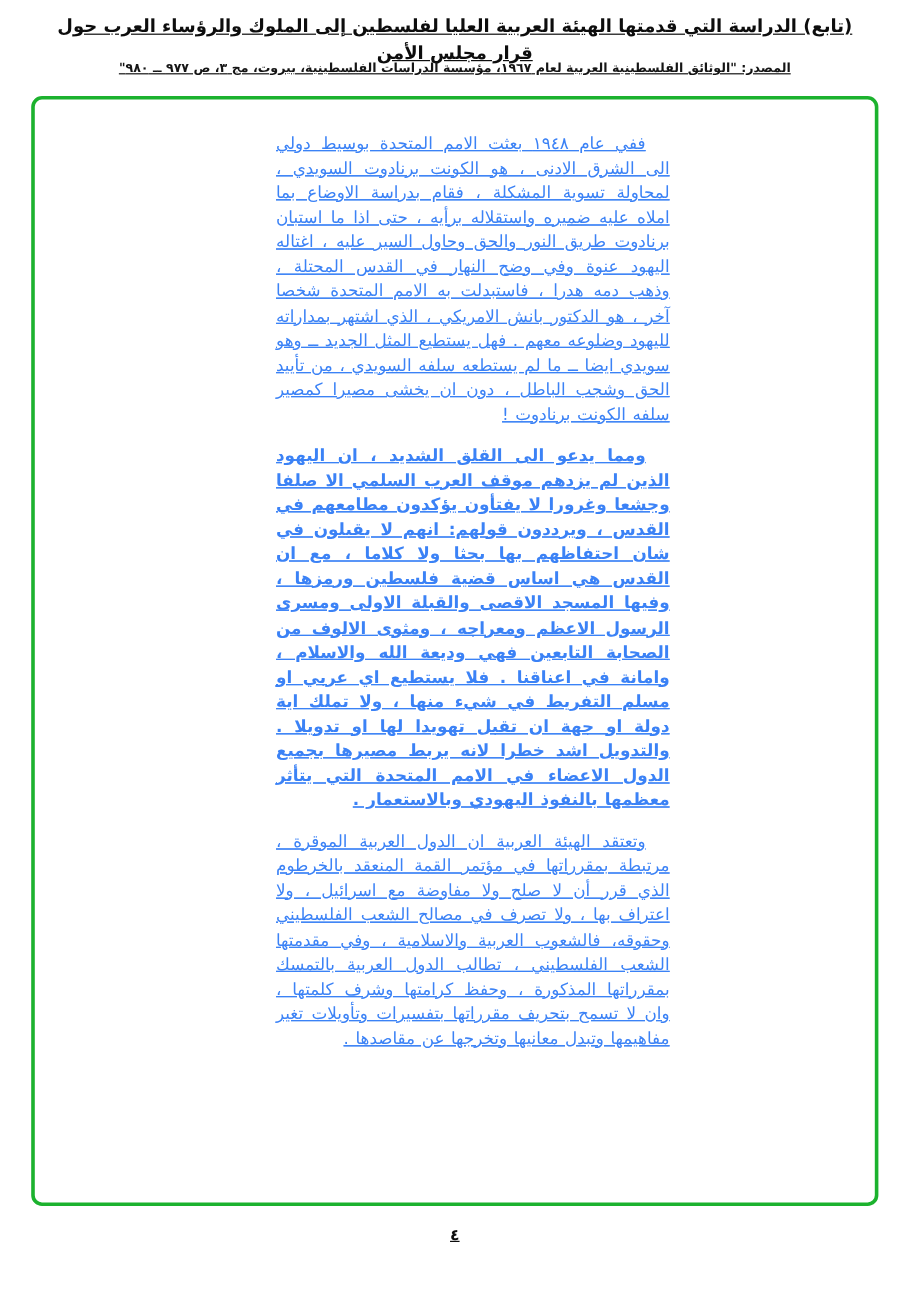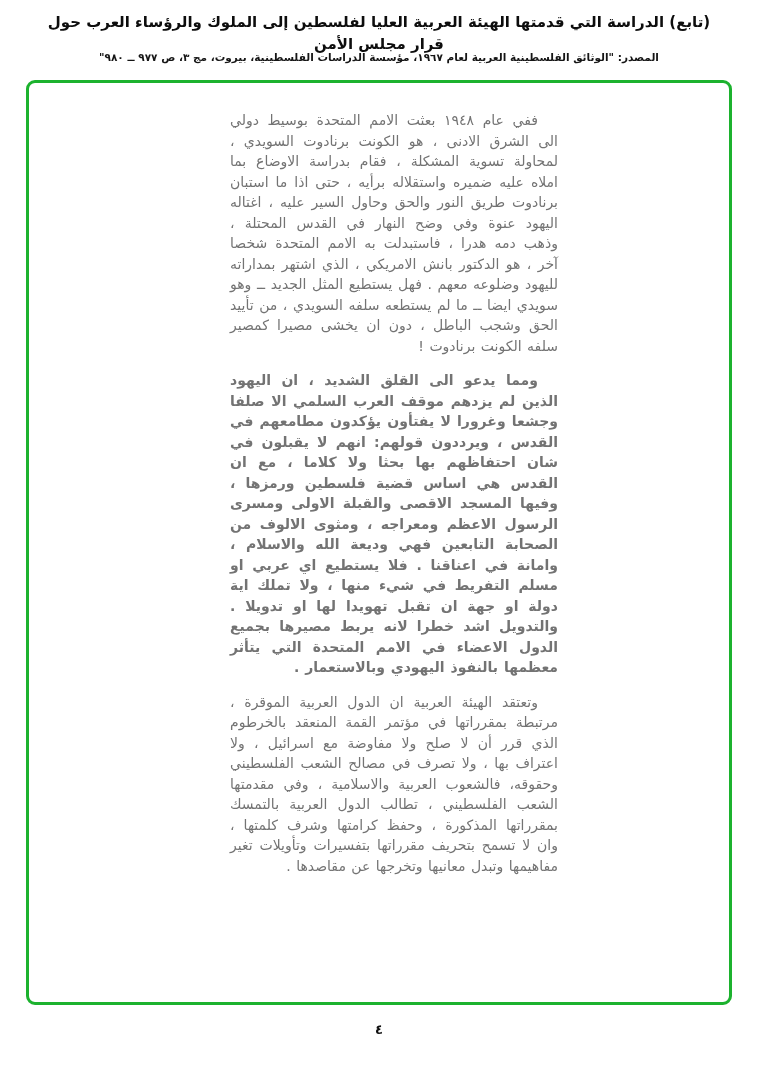--- a/index.html
+++ b/index.html
@@ -1,15 +1,15 @@
 <!DOCTYPE html>
 <html lang="ar"><head>
 <meta charset="utf-8">
 <style>
-  * { box-sizing: border-box; margin: 0; padding: 0; }
+  * { box-sizing: border-box; margin: 0; padding: 0; text-decoration: underline; }
   html, body { background: #ffffff; }
   .page {
     position: relative;
     width: 758px;
     height: 1078px;
     margin: 0 auto;
     background: #ffffff;
     font-family: "DejaVu Sans", sans-serif;
     color: #111111;
     overflow: hidden;
@@ -49,21 +49,21 @@
   }
   .text-column {
     position: absolute;
     top: 110px;
     right: 200px;
     width: 328px;
     direction: rtl;
     text-align: justify;
     font-size: 14px;
     line-height: 20.5px;
-    color: #737373;
+    color: #3b82f6;
   }
   .text-column p {
     margin: 0 0 14px 0;
     text-indent: 20px;
     word-spacing: 1px;
   }
   .para-normal { font-weight: 400; }
   .para-bold   { font-weight: 700; }
   .page-number {
     position: absolute;

